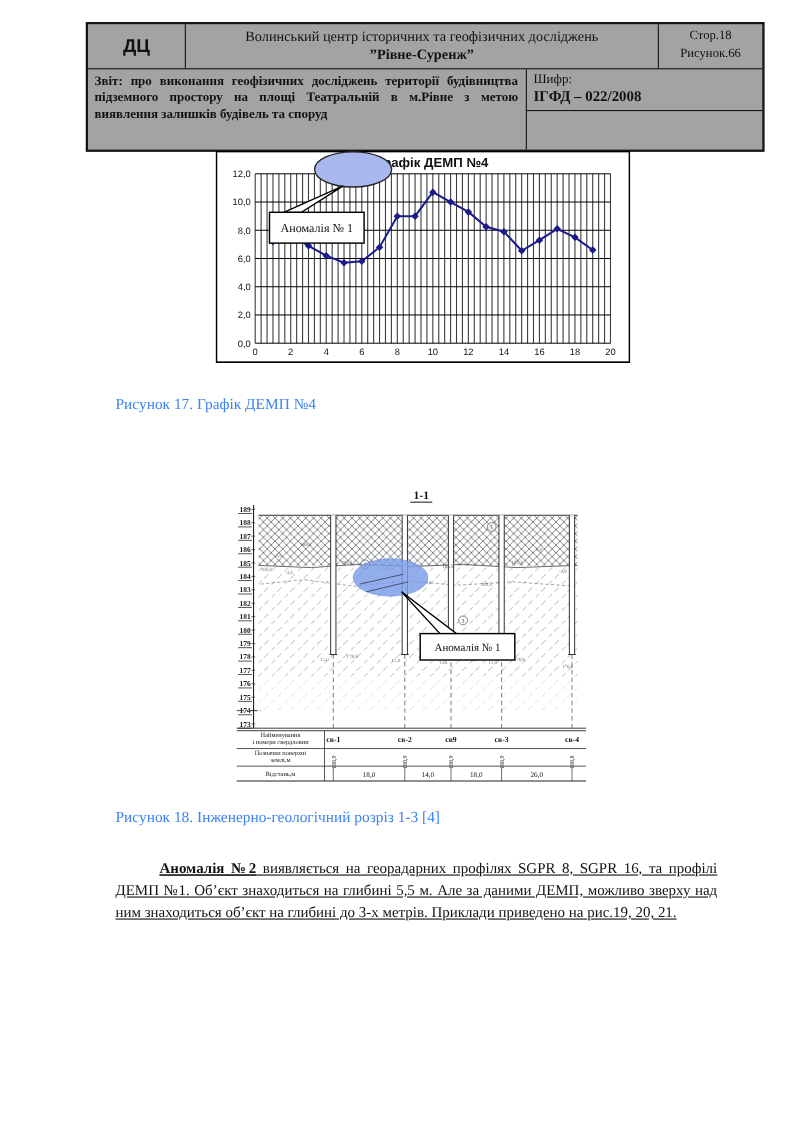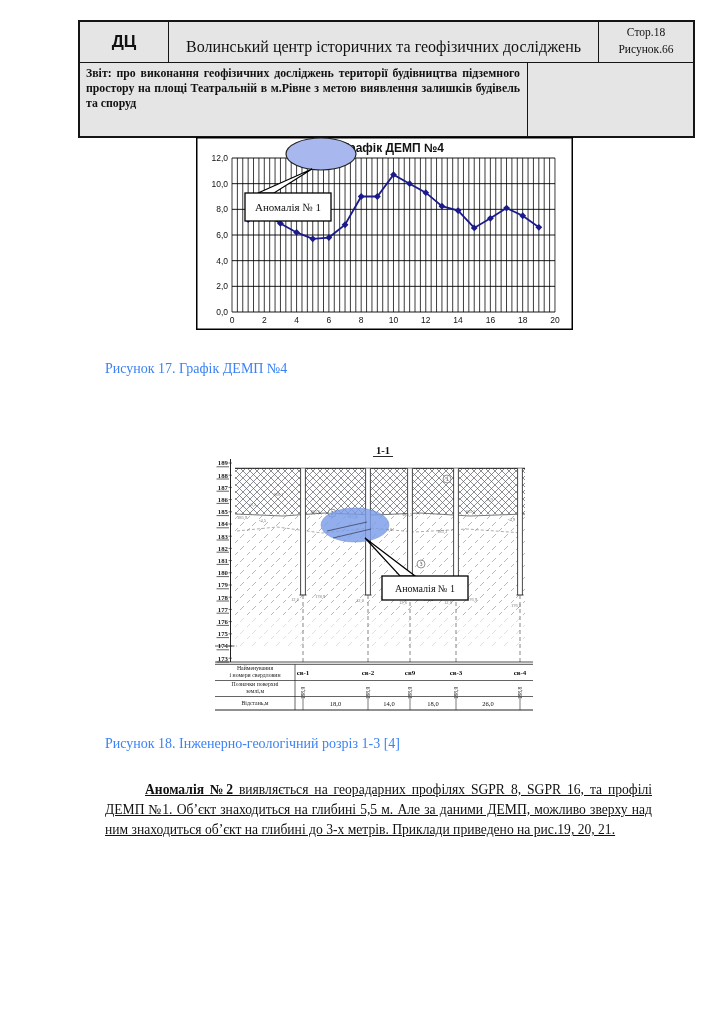--- a/index.html
+++ b/index.html
@@ -1,27 +1,27 @@
 <!DOCTYPE html>
 <html><head>
 <meta charset="utf-8">
 <style>
   html,body{margin:0;padding:0;}
   body{width:724px;height:1024px;background:#ffffff;position:relative;overflow:hidden;
        font-family:"Liberation Serif",serif;color:#111;}
   
-  .hdr{position:absolute;left:78px;top:20px;width:617px;border:2px solid #151515;box-sizing:border-box;background:#e5e5e5;}
+  .hdr{position:absolute;left:78px;top:20px;width:617px;border:2px solid #151515;box-sizing:border-box;background:#a3a3a3;}
   .hdr-row1{display:flex;height:40px;border-bottom:1px solid #151515;}
   .hdr-logo{width:88px;border-right:1px solid #151515;display:flex;align-items:center;justify-content:center;
             font-family:"Liberation Sans",sans-serif;font-weight:bold;font-size:17px;}
-  .hdr-title{flex:1;border-right:1px solid #151515;text-align:center;font-size:16px;line-height:1.32;padding-top:14px;}
+  .hdr-title{flex:1;border-right:1px solid #151515;text-align:center;font-size:13px;line-height:1.32;padding-top:2px;}
   .hdr-title .l2{font-weight:bold;}
   .hdr-page{width:84px;font-size:11.5px;padding:2px 5px;line-height:1.45;text-align:center;}
   .hdr-row2{display:flex;min-height:73px;}
-  .hdr-report{width:448px;border-right:1px solid #151515;padding:3px 7px 2px 6px;font-size:11.8px;box-sizing:border-box;}
+  .hdr-report{width:399px;border-right:1px solid #151515;padding:3px 7px 2px 6px;font-size:11.8px;box-sizing:border-box;}
   .hdr-report .rt{font-weight:bold;text-align:justify;line-height:1.28;}
   .hdr-report .ct{margin-top:9px;}
   .hdr-meta{flex:1;display:flex;flex-direction:column;}
   .hdr-cipher{height:35px;border-bottom:1px solid #151515;padding:1px 6px;font-size:11.8px;line-height:1.3;}
   .hdr-cipher .val{font-weight:bold;font-size:13.5px;}
   .hdr-metarow{flex:1;display:flex;}
   .hdr-metarow>div{padding:1px 6px;font-size:11.8px;line-height:1.3;box-sizing:border-box;}
   .hdr-m1{width:76px;border-right:1px solid #151515;}
   .hdr-m1 .val{font-weight:bold;font-size:13.5px;}
   .hdr-m2{width:64px;border-right:1px solid #151515;}
@@ -39,31 +39,36 @@
   svg text{user-select:none;}
 </style>
 </head>
 <body>
 
 <div class="hdr">
   <div class="hdr-row1">
     <div class="hdr-logo">ДЦ</div>
     <div class="hdr-title">
       <div>Волинський центр історичних та геофізичних досліджень</div>
+      <div class="l2">”Рівне-Суренж”</div>
     </div>
     <div class="hdr-page">
       <div>Стор.18</div>
       <div>Рисунок.66</div>
     </div>
   </div>
   <div class="hdr-row2">
     <div class="hdr-report">
       <div class="rt">Звіт: про виконання геофізичних досліджень території будівництва підземного простору на площі Театральній в м.Рівне з метою виявлення залишків будівель та споруд</div>
     </div>
     <div class="hdr-meta">
+      <div class="hdr-cipher">
+        <div>Шифр:</div>
+        <div class="val">ІГФД – 022/2008</div>
+      </div>
     </div>
   </div>
 </div>
 
 <div class="chart-wrap">
   <svg id="chart-svg" width="377" height="193" viewBox="0 0 377 193">
       <rect x="0.75" y="0.75" width="375.5" height="191.5" fill="#fff" stroke="#000" stroke-width="1.5"></rect>
       <line x1="36" y1="21" x2="36" y2="175" stroke="#3d3d3d" stroke-width="1"></line>
       <line x1="41.382795" y1="21" x2="41.382795" y2="175" stroke="#3d3d3d" stroke-width="1"></line>
       <line x1="46.76559" y1="21" x2="46.76559" y2="175" stroke="#3d3d3d" stroke-width="1"></line>

